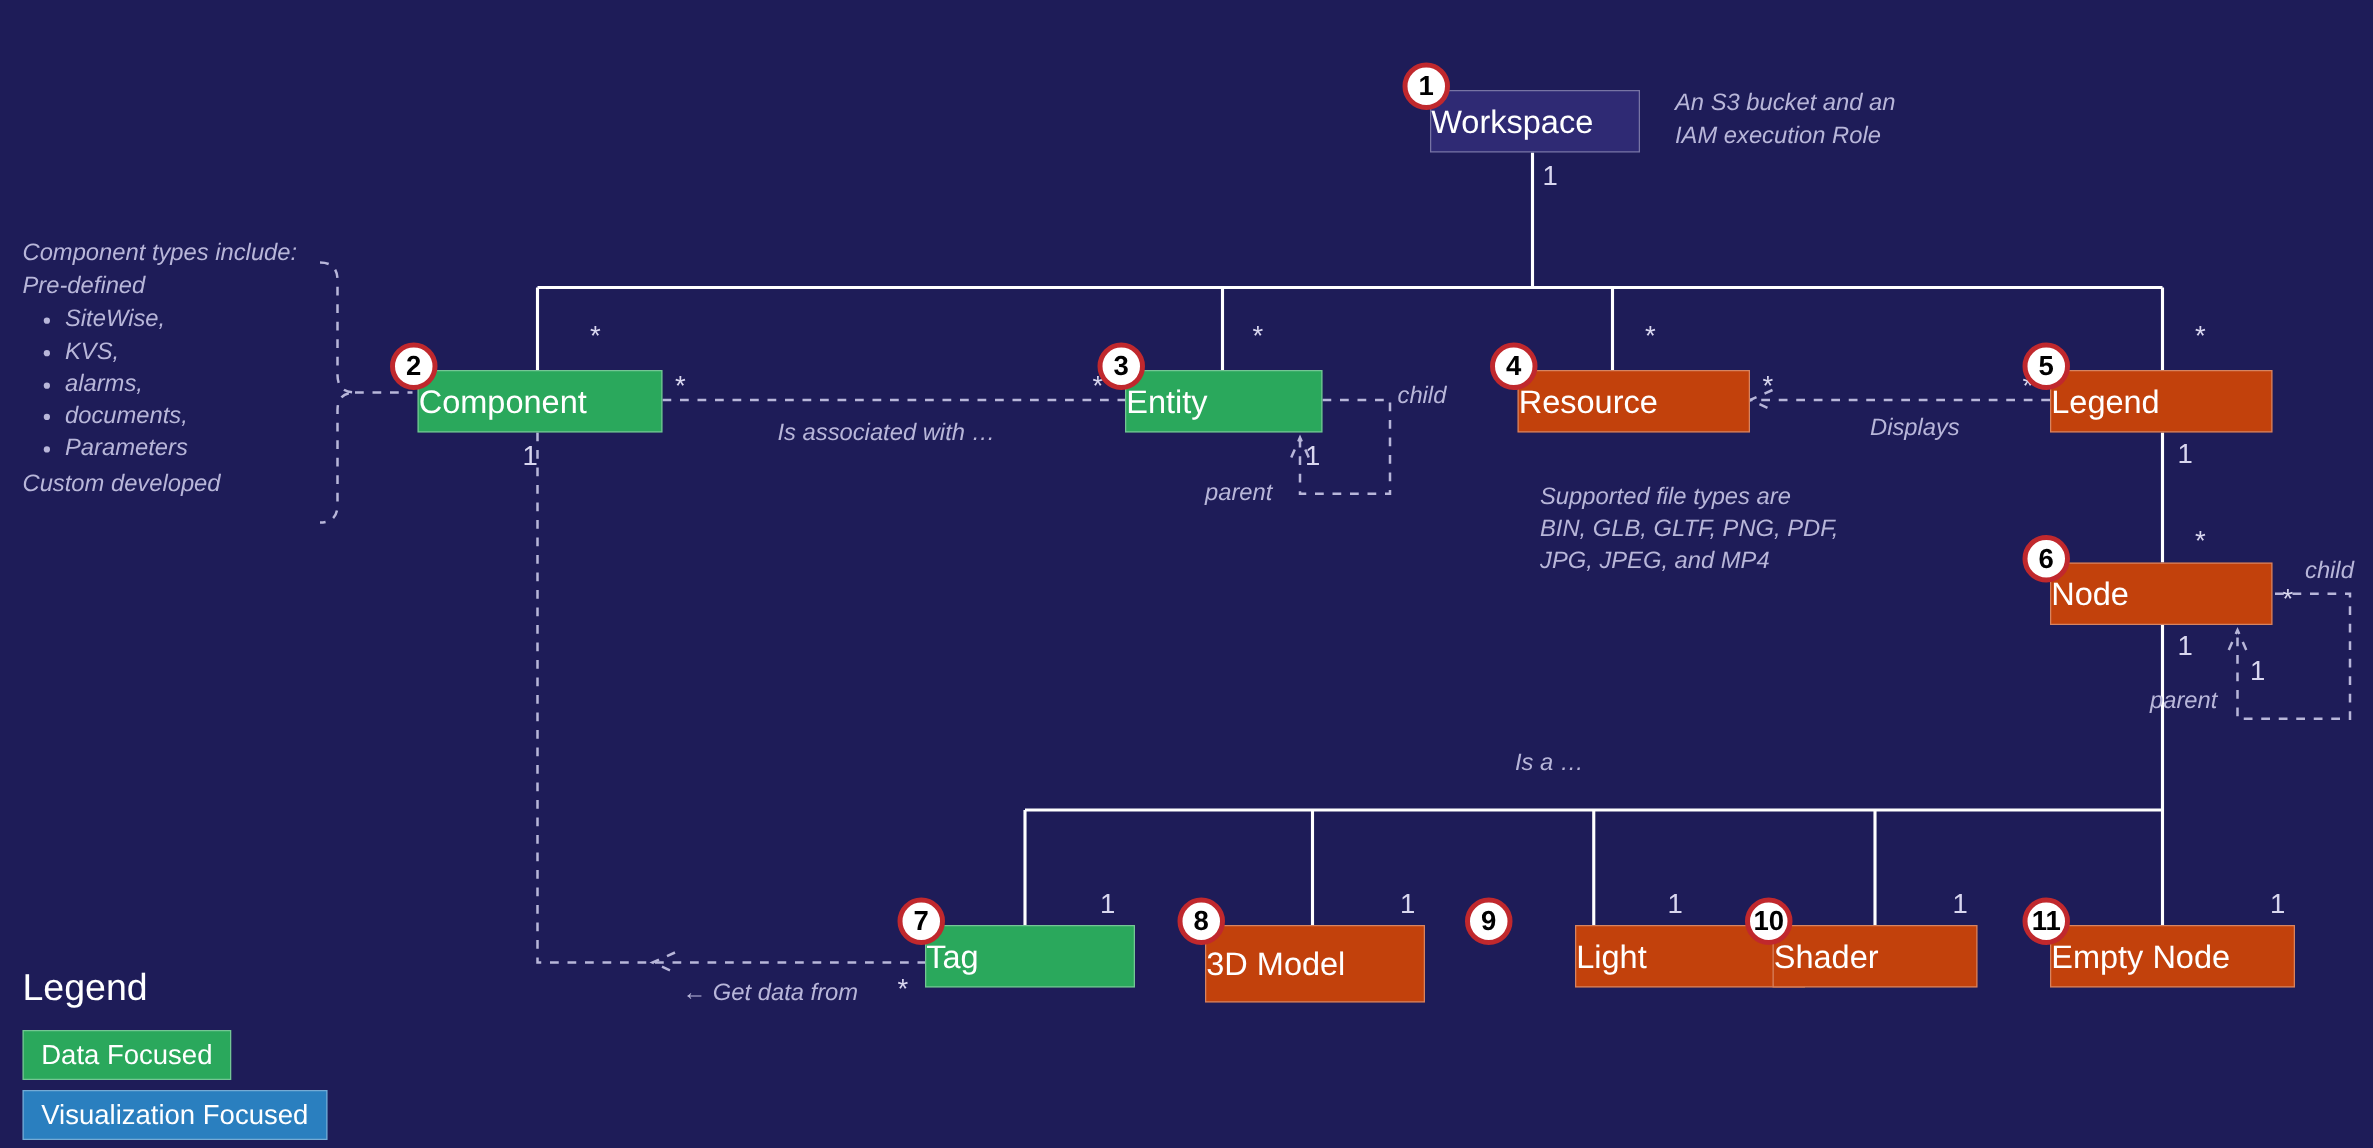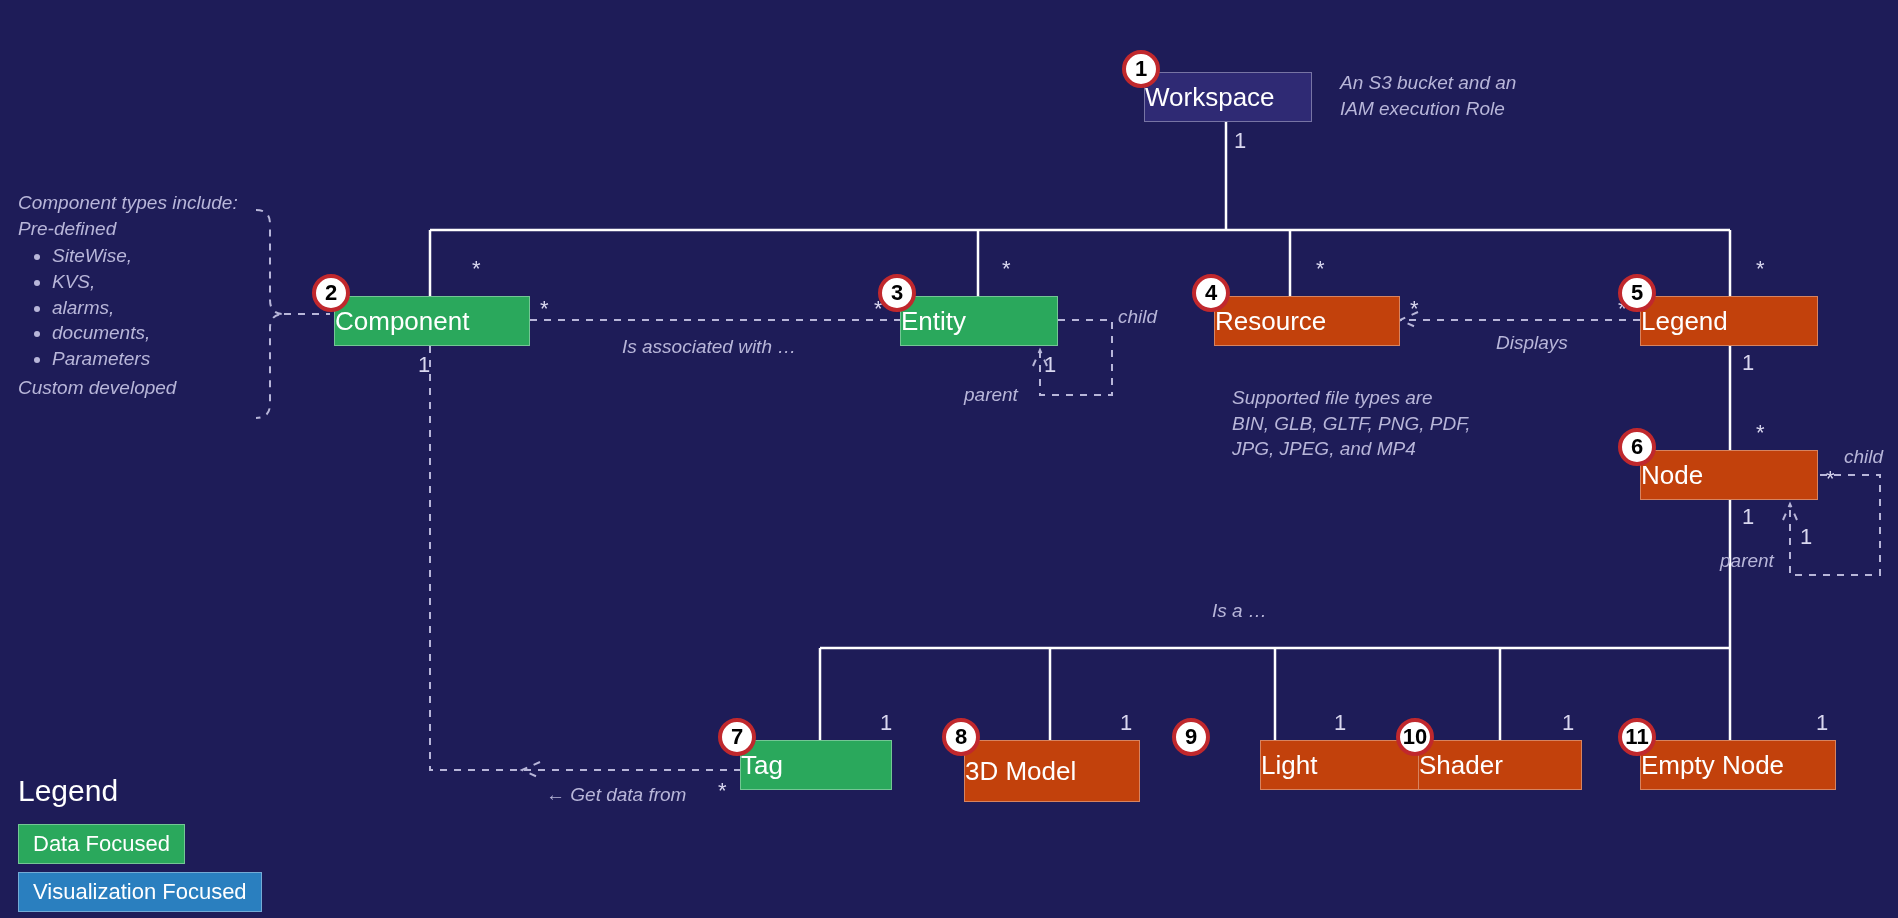--- a/index.html
+++ b/index.html
@@ -102,21 +102,21 @@
       <span>5</span>
     </div>
 
   <div class="box blue" style="left:1640px;top:450px;width:178px;height:50px">
       <span>Node</span>
     </div>
   <div class="badge" style="left:1618px;top:428px">
       <span>6</span>
     </div>
 
-  <div class="box green" style="left:740px;top:740px;width:152px;height:50px">
+  <div class="box green" style="left:740px;top:740px;width:168px;height:50px">
       <span>Tag</span>
     </div>
   <div class="badge" style="left:718px;top:718px">
       <span>7</span>
     </div>
 
   <div class="box blue" style="left:964px;top:740px;width:176px;height:62px">
       <span>3D Model</span>
     </div>
   <div class="badge" style="left:942px;top:718px">

